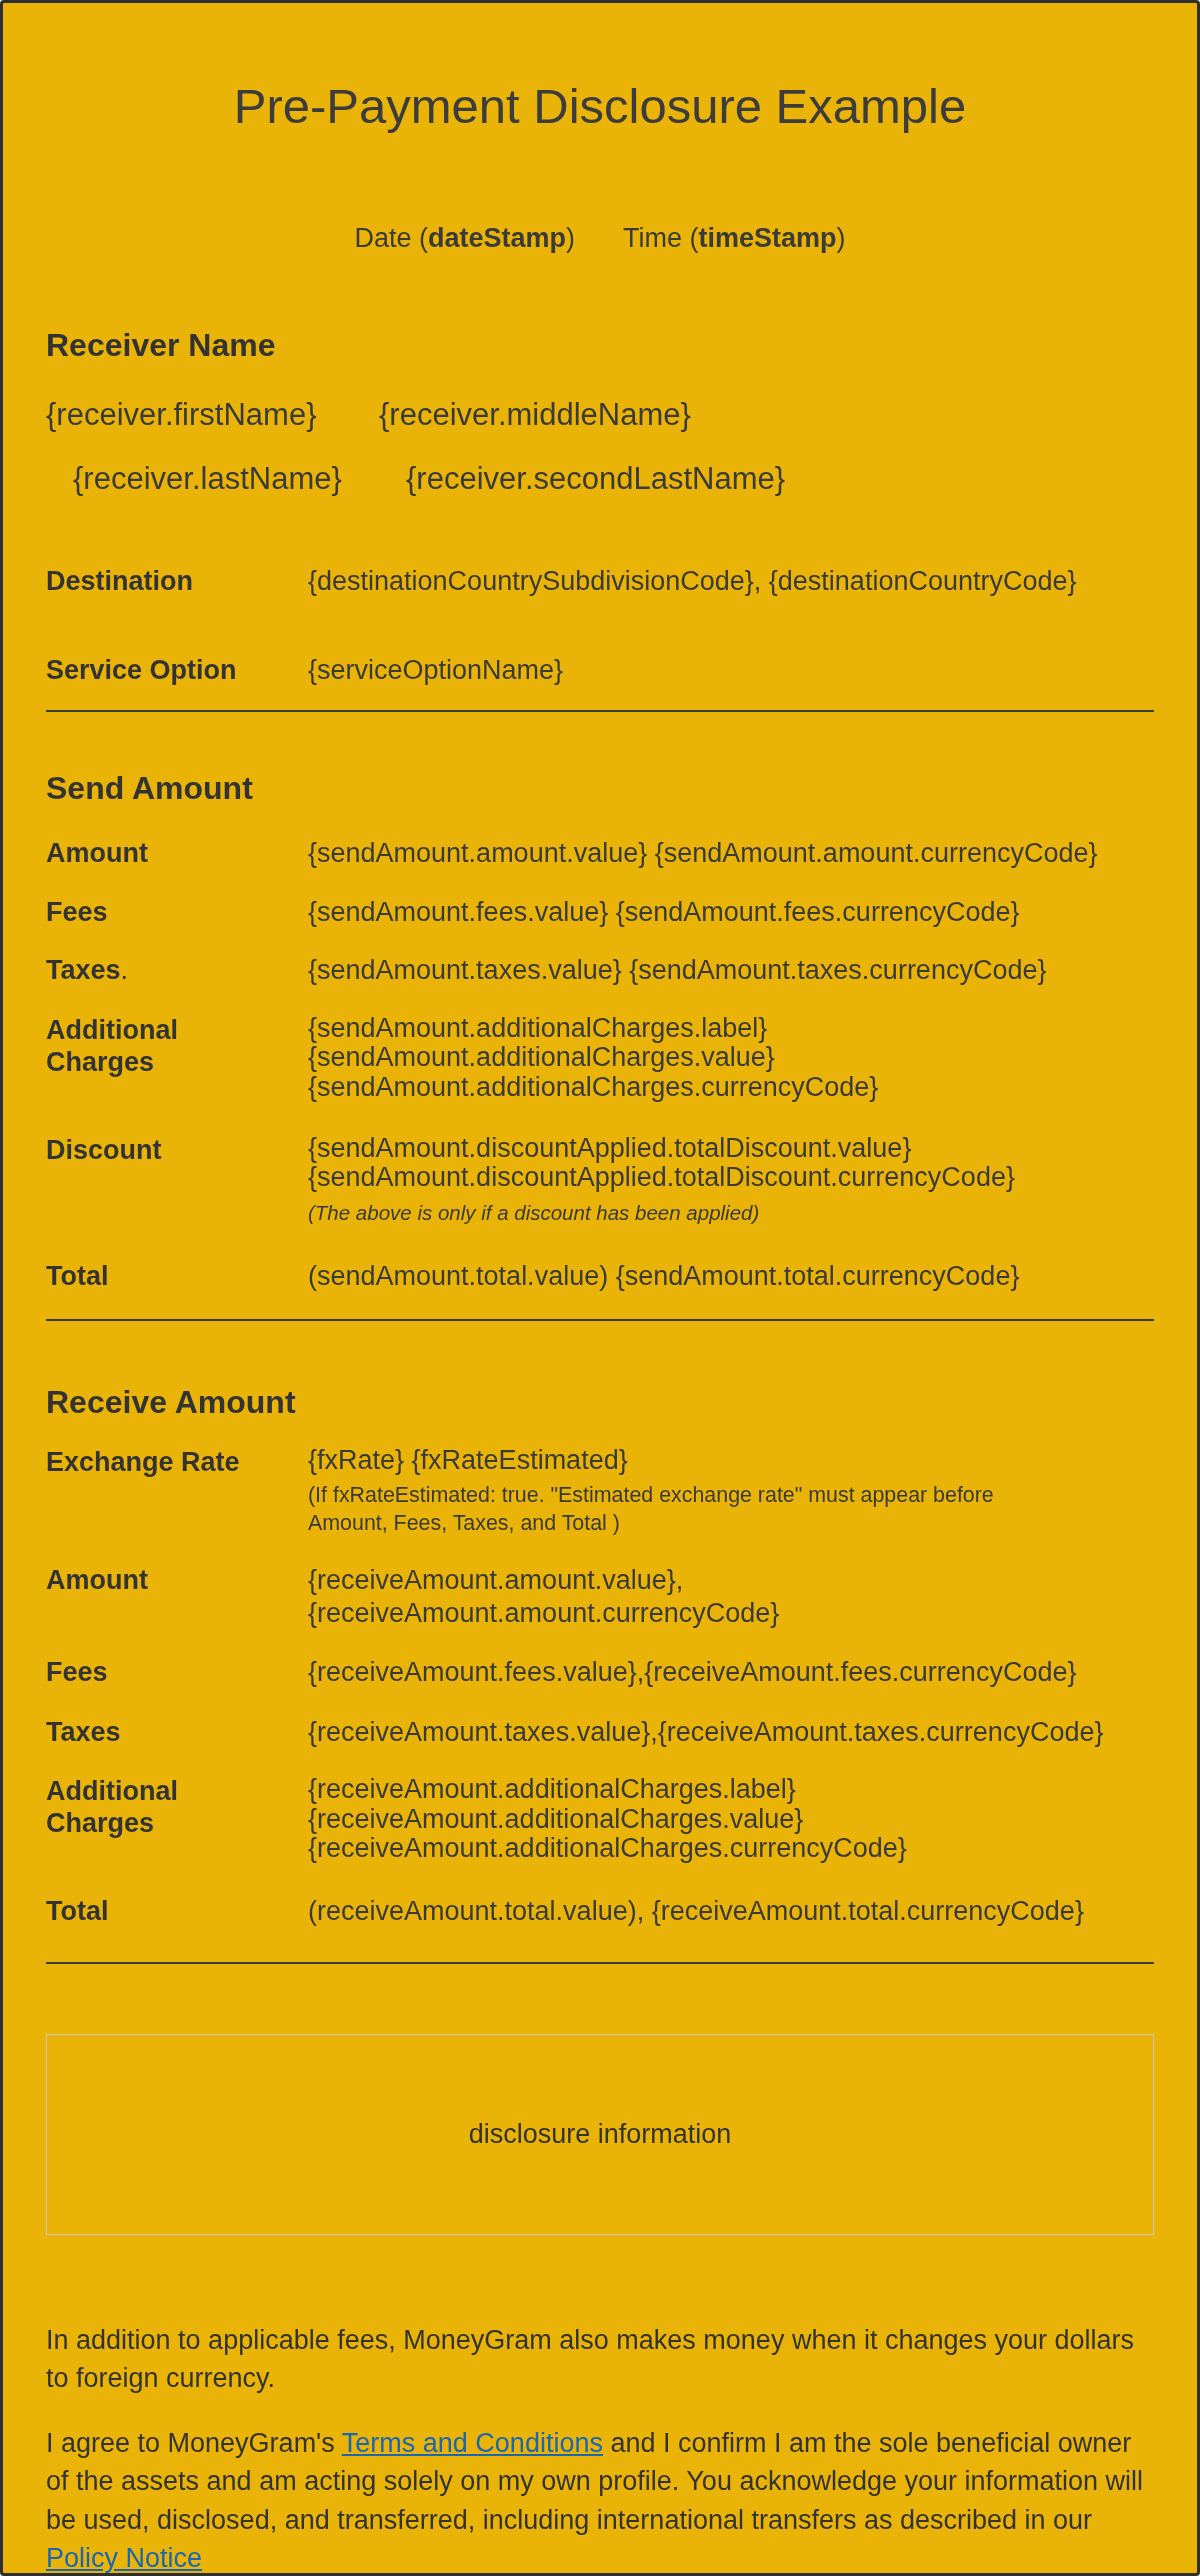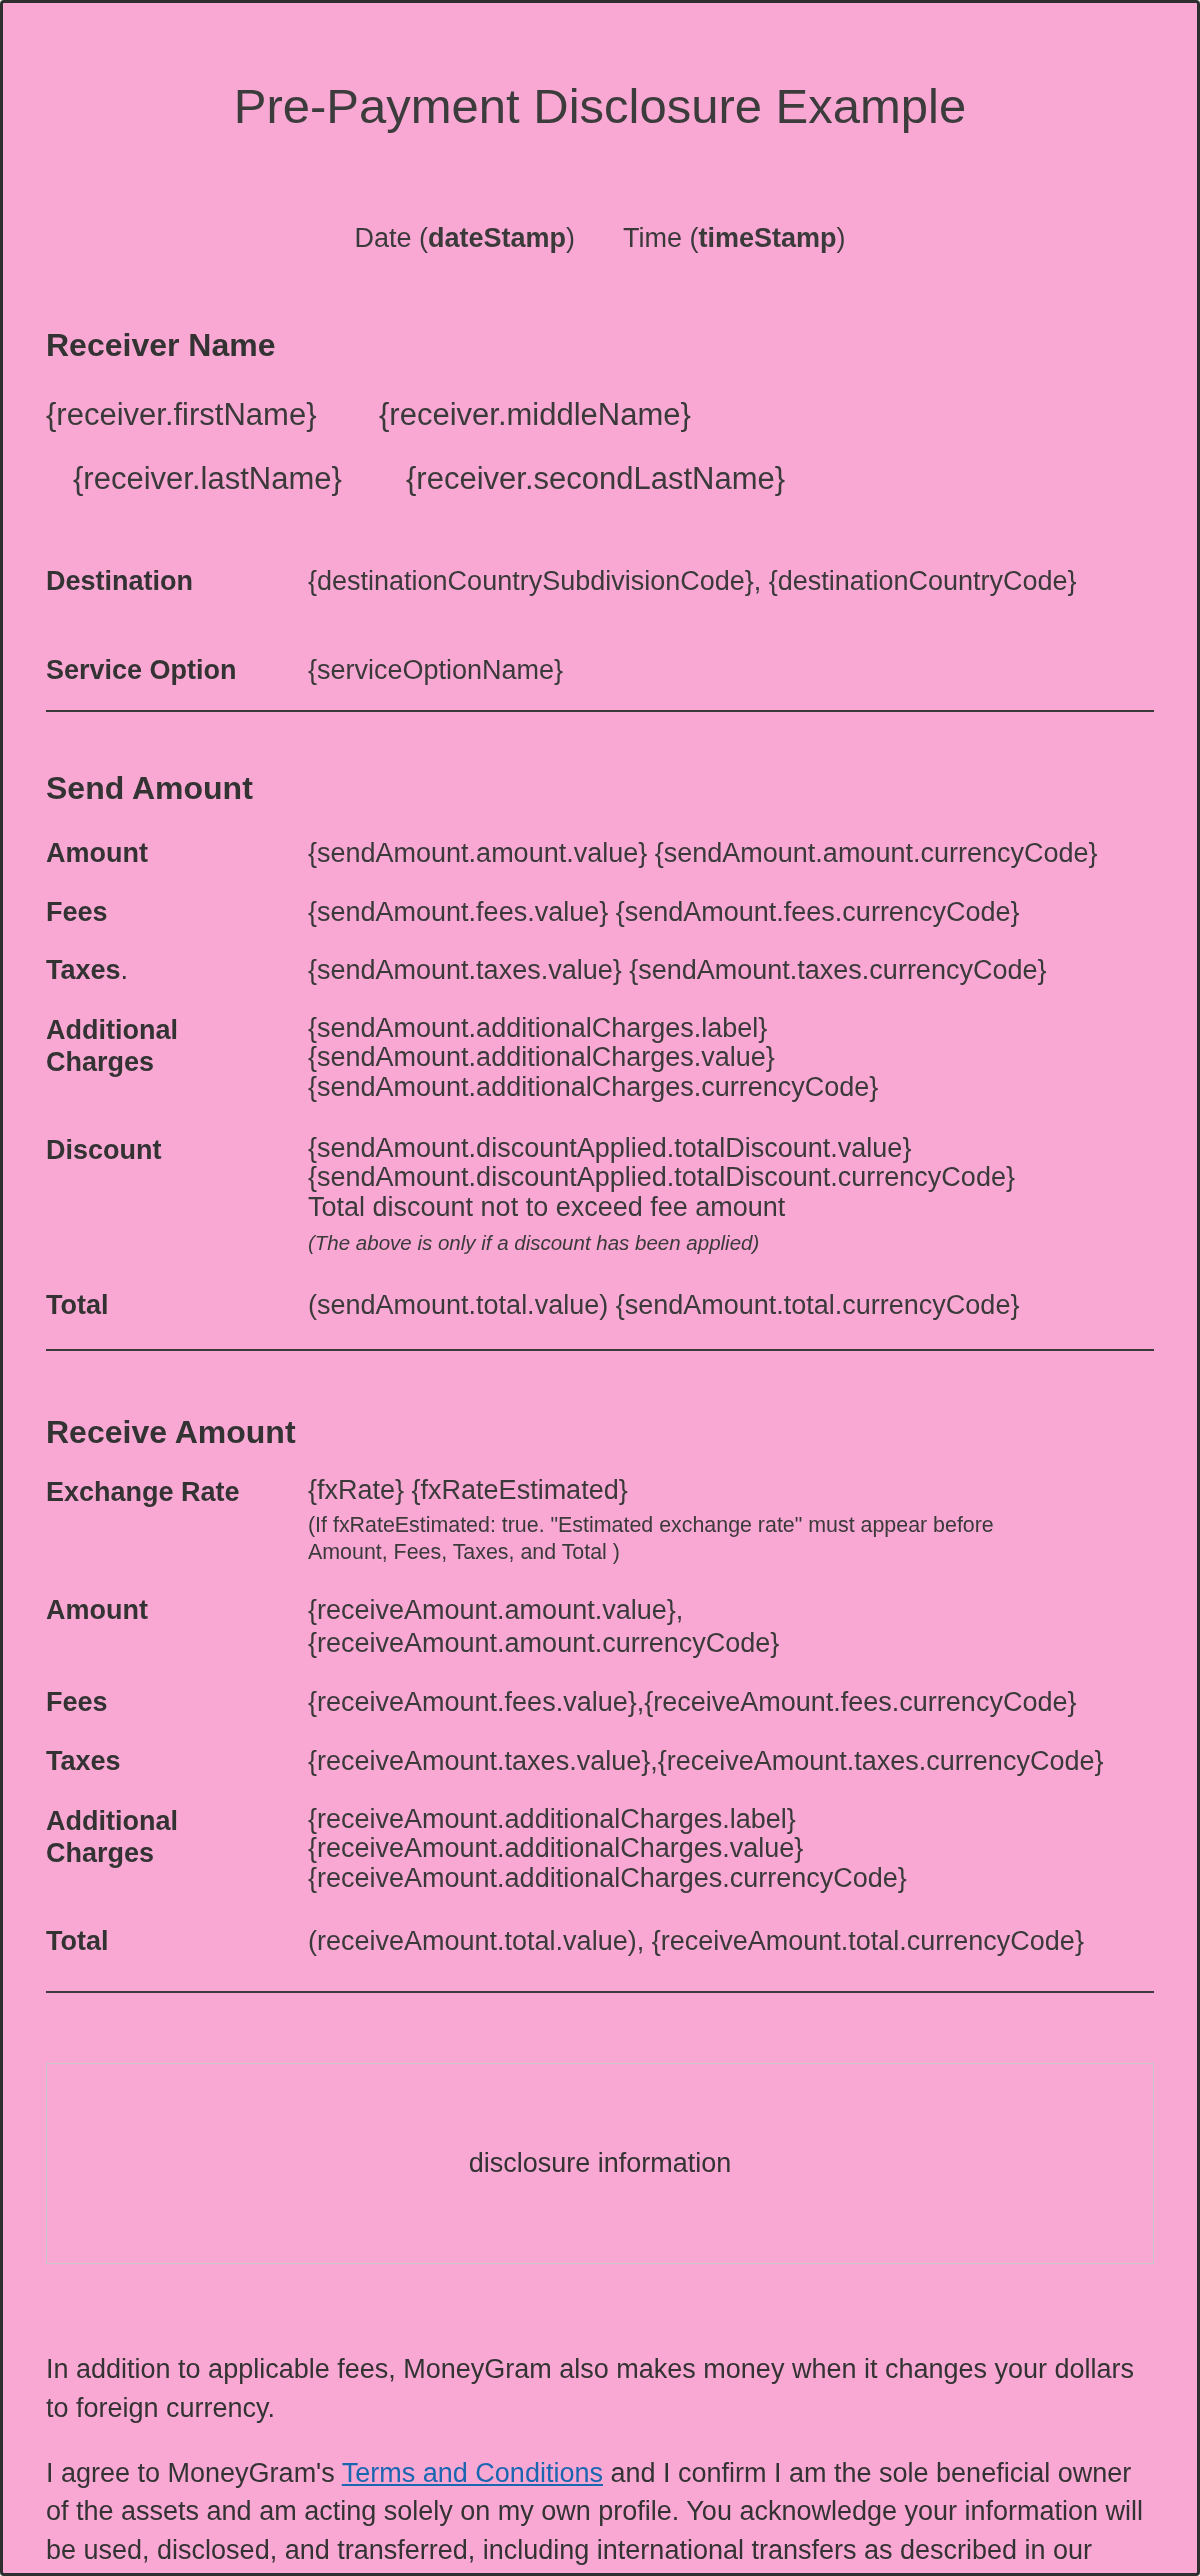--- a/index.html
+++ b/index.html
@@ -2,21 +2,21 @@
 <html><head>
 <meta charset="utf-8">
 <style>
   html, body { margin: 0; padding: 0; background: #ffffff; }
   .page {
     width: 1200px;
     height: 2576px;
     box-sizing: border-box;
     border: 3.9px solid #2e2e2e;
     border-radius: 3.9px;
-    background: #f9a8d4;
+    background: #eab308;
     font-family: "Liberation Sans", sans-serif;
     color: #3a3a3a;
     padding: 0 43px;
     overflow: hidden;
   }
   .title {
     margin: 0;
     padding-top: 74px;
     text-align: center;
     font-size: 49px;
@@ -180,21 +180,20 @@
       <div class="line">{sendAmount.additionalCharges.label}</div>
       <div class="line">{sendAmount.additionalCharges.value}</div>
       <div class="line">{sendAmount.additionalCharges.currencyCode}</div>
     </span>
   </div>
   <div class="field-row row-s-discount">
     <span class="field-label">Discount</span>
     <span class="field-value">
       <div class="line">{sendAmount.discountApplied.totalDiscount.value}</div>
       <div class="line">{sendAmount.discountApplied.totalDiscount.currencyCode}</div>
-      <div class="line">Total discount not to exceed fee amount</div>
       <div class="note-italic">(The above is only if a discount has been applied)</div>
     </span>
   </div>
   <div class="field-row row-s-total">
     <span class="field-label">Total</span>
     <span class="field-value">(sendAmount.total.value) {sendAmount.total.currencyCode}</span>
   </div>
 
   <hr class="rule hr2">
 

